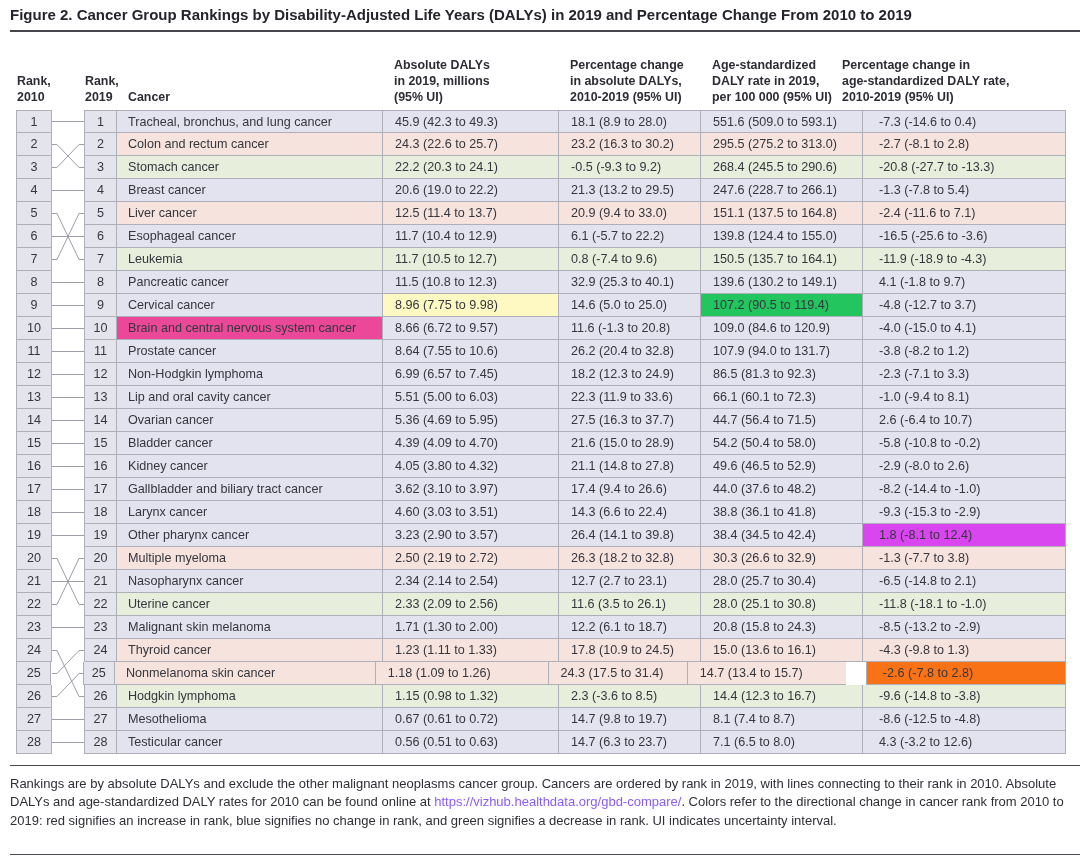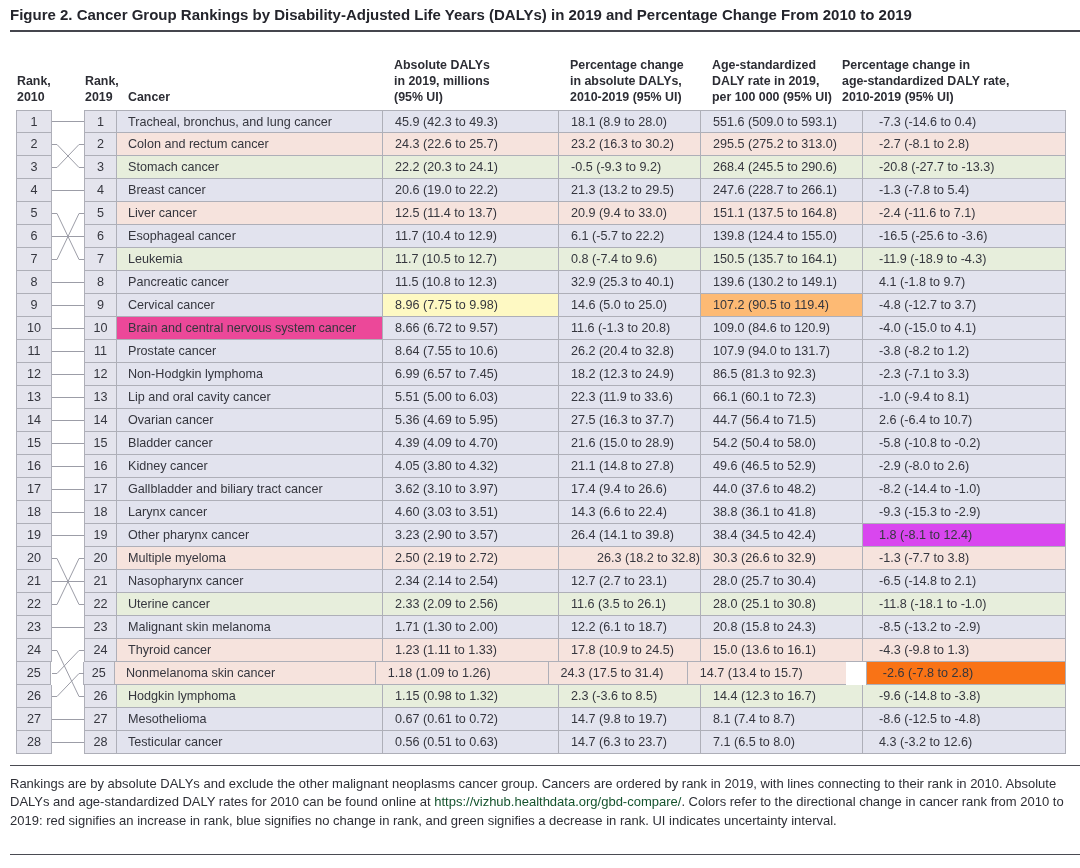--- a/index.html
+++ b/index.html
@@ -19,21 +19,21 @@
   .c-conn{width:32px;border-bottom:none;background:#fff;}
   .c-name{width:265px;padding-left:11px;}
   .c-abs{width:176px;padding-left:12px;border-left:1px solid #aeafb8;}
   .c-pct{width:142px;padding-left:12px;border-left:1px solid #aeafb8;}
   .c-rate{width:162px;padding-left:12px;border-left:1px solid #aeafb8;}
   .c-pctrate{width:204px;padding-left:16px;border-left:1px solid #aeafb8;border-right:1px solid #aeafb8;}
   .connsvg{position:absolute;left:52px;top:110px;}
   .rule-mid{position:absolute;left:10px;right:0;top:765px;height:1px;background:#4a4b52;}
   .rule-bottom{position:absolute;left:10px;right:0;top:854px;height:1px;background:#4a4b52;}
   .footnote{position:absolute;left:10px;top:775px;width:1058px;font-size:13px;line-height:1.42;color:#2e2f36;}
-  .footnote a{color:#14532d;text-decoration:none;}
+  .footnote a{color:#8b5cf6;text-decoration:none;}
 </style>
 </head>
 <body>
 
 <div class="figure">
 
   <div class="title">Figure 2. Cancer Group Rankings by Disability-Adjusted Life Years (DALYs) in 2019 and Percentage Change From 2010 to 2019</div>
   <div class="rule-title"></div>
 
   <div class="hdr" style="left:17px;">
@@ -149,21 +149,21 @@
         <div class="cell c-rate" style="background: rgb(226, 227, 238);">139.6 (130.2 to 149.1)</div>
         <div class="cell c-pctrate" style="background: rgb(226, 227, 238);">4.1 (-1.8 to 9.7)</div>
       </div>
       <div class="trow">
         <div class="cell c-rank">9</div>
         <div class="cell c-conn"></div>
         <div class="cell c-rank c-rank19">9</div>
         <div class="cell c-name" style="background: rgb(226, 227, 238);">Cervical cancer</div>
         <div class="cell c-abs" style="background: #fef9c3;">8.96 (7.75 to 9.98)</div>
         <div class="cell c-pct" style="background: rgb(226, 227, 238);">14.6 (5.0 to 25.0)</div>
-        <div class="cell c-rate" style="background: #fdba74;">107.2 (90.5 to 119.4)</div>
+        <div class="cell c-rate" style="background: #22c55e;">107.2 (90.5 to 119.4)</div>
         <div class="cell c-pctrate" style="background: rgb(226, 227, 238);">-4.8 (-12.7 to 3.7)</div>
       </div>
       <div class="trow">
         <div class="cell c-rank">10</div>
         <div class="cell c-conn"></div>
         <div class="cell c-rank c-rank19">10</div>
         <div class="cell c-name" style="background: #ec4899;">Brain and central nervous system cancer</div>
         <div class="cell c-abs" style="background: rgb(226, 227, 238);">8.66 (6.72 to 9.57)</div>
         <div class="cell c-pct" style="background: rgb(226, 227, 238);">11.6 (-1.3 to 20.8)</div>
         <div class="cell c-rate" style="background: rgb(226, 227, 238);">109.0 (84.6 to 120.9)</div>
@@ -258,21 +258,21 @@
         <div class="cell c-pct" style="background: rgb(226, 227, 238);">26.4 (14.1 to 39.8)</div>
         <div class="cell c-rate" style="background: rgb(226, 227, 238);">38.4 (34.5 to 42.4)</div>
         <div class="cell c-pctrate" style="background: #d946ef;">1.8 (-8.1 to 12.4)</div>
       </div>
       <div class="trow">
         <div class="cell c-rank">20</div>
         <div class="cell c-conn"></div>
         <div class="cell c-rank c-rank19">20</div>
         <div class="cell c-name" style="background: rgb(246, 227, 221);">Multiple myeloma</div>
         <div class="cell c-abs" style="background: rgb(246, 227, 221);">2.50 (2.19 to 2.72)</div>
-        <div class="cell c-pct" style="background: rgb(246, 227, 221); text-align: right;">26.3 (18.2 to 32.8)</div>
+        <div class="cell c-pct" style="background: rgb(246, 227, 221);">26.3 (18.2 to 32.8)</div>
         <div class="cell c-rate" style="background: rgb(246, 227, 221);">30.3 (26.6 to 32.9)</div>
         <div class="cell c-pctrate" style="background: rgb(246, 227, 221);">-1.3 (-7.7 to 3.8)</div>
       </div>
       <div class="trow">
         <div class="cell c-rank">21</div>
         <div class="cell c-conn"></div>
         <div class="cell c-rank c-rank19">21</div>
         <div class="cell c-name" style="background: rgb(226, 227, 238);">Nasopharynx cancer</div>
         <div class="cell c-abs" style="background: rgb(226, 227, 238);">2.34 (2.14 to 2.54)</div>
         <div class="cell c-pct" style="background: rgb(226, 227, 238);">12.7 (2.7 to 23.1)</div>

